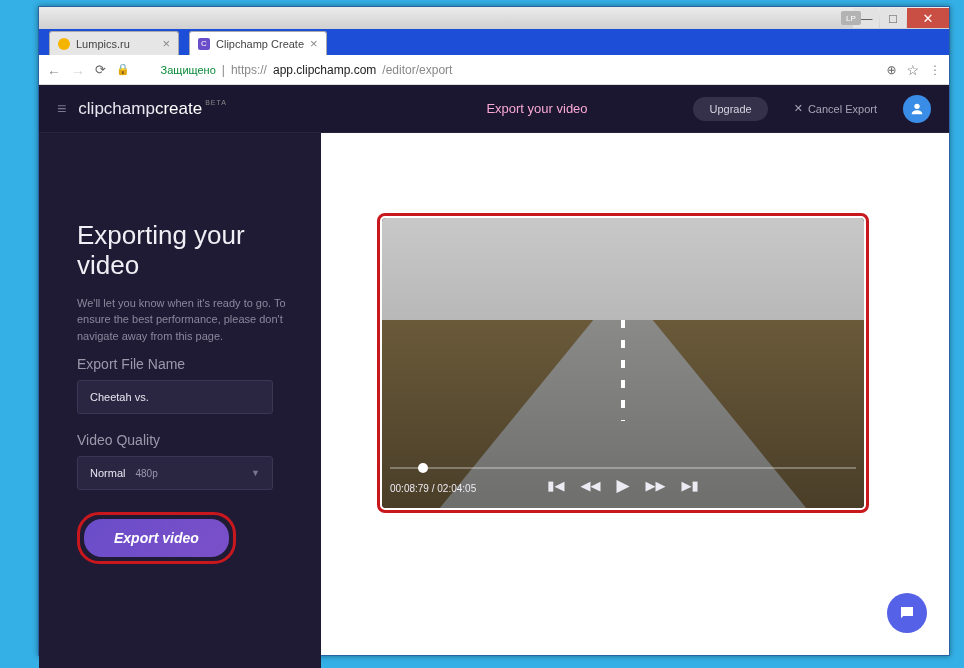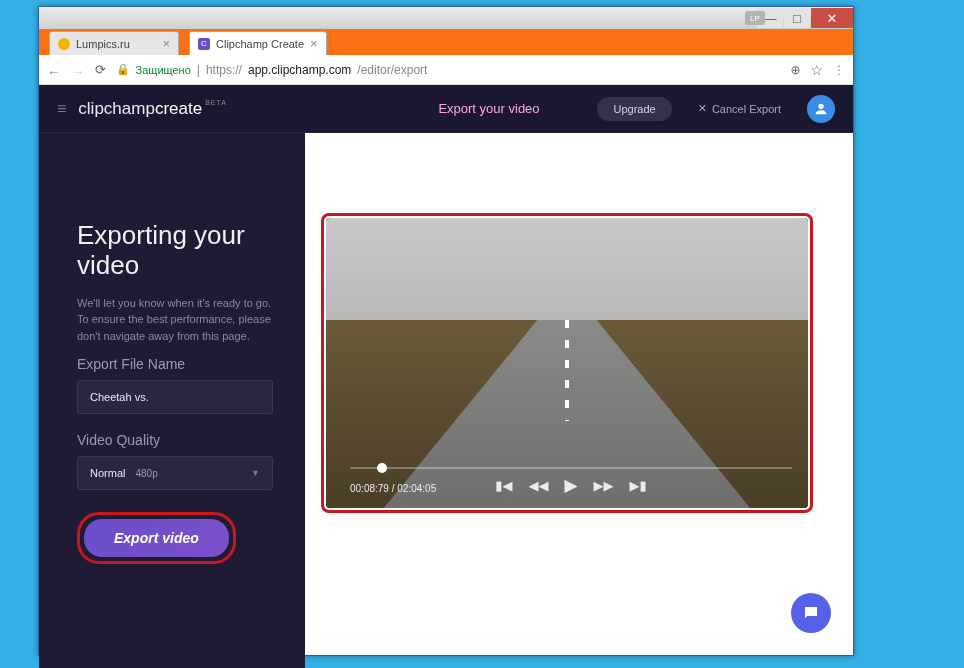--- a/index.html
+++ b/index.html
@@ -1,35 +1,35 @@
 <!DOCTYPE html>
 <html><head>
 <meta charset="utf-8">
 <style>
 * { margin: 0; padding: 0; box-sizing: border-box; font-family: -apple-system, BlinkMacSystemFont, "Segoe UI", Arial, sans-serif; }
 body { width: 964px; height: 668px; background: #34b0e6; overflow: hidden; }
-.window { position: absolute; top: 6px; left: 38px; width: 816px; height: 650px; background: #fff; border: 1px solid #2864a4; box-shadow: 0 0 6px rgba(0,0,0,.4); }
+.window { position: absolute; top: 6px; left: 38px; width: 912px; height: 650px; background: #fff; border: 1px solid #2864a4; box-shadow: 0 0 6px rgba(0,0,0,.4); }
 .titlebar { height: 22px; background: linear-gradient(#ebebeb,#d0d0d0); display: flex; justify-content: flex-end; align-items: center; padding-right: 0; }
 .titlebar .tb-badge { position: absolute; right: 88px; top: 4px; width: 20px; height: 14px; background: #b3b3b3; color: #fff; font-size: 8px; display:flex; align-items:center; justify-content:center; border-radius:2px;}
 .winbtn { width: 26px; height: 20px; display: flex; align-items: center; justify-content: center; font-size: 13px; color: #555; }
 .winbtn.close { background: #c94f44; color: #fff; width: 42px; }
 .winbtn.min, .winbtn.max { background: #e3e3e3; margin-right: 1px; }
-.tabs { height: 26px; background: #f97316; display: flex; align-items: flex-end; padding-left: 10px; }
+.tabs { height: 26px; background: #1d4ed8; display: flex; align-items: flex-end; padding-left: 10px; }
 .tab { height: 24px; background: #fff; border: 1px solid #aaa; border-bottom: none; border-radius: 3px 3px 0 0; display: flex; align-items: center; padding: 0 8px; font-size: 11px; color: #444; margin-right: 10px; gap: 6px; min-width: 130px; position: relative; }
 .tab .favicon { width: 12px; height: 12px; border-radius: 50%; }
 .tab .fv1 { background: #f4b400; }
 .tab .fv2 { background: #6a4dc9; color:#fff; font-size:8px; display:flex; align-items:center; justify-content:center; border-radius:2px; }
 .tab .tclose { margin-left: auto; color: #888; font-size: 13px; }
 .tab.inactive { background: #e6e6e6; }
 .addrbar { height: 30px; background: #fff; border-bottom: 1px solid #ddd; display: flex; align-items: center; padding: 0 8px; gap: 10px; font-size: 12px; color: #555; }
 .navarrows { display: flex; gap: 10px; color: #888; font-size: 14px; }
 .reload { color: #666; font-size: 13px; }
 .urlbox { flex: 1; display: flex; align-items: center; gap: 6px; }
 .lock { color: #0a8a3a; font-size: 11px; }
-.secure { color: #0a8a3a; font-size: 11px; }
+.secure { color: #0a8a3a; font-size: 11px; margin-left: 25px; }
 .urlgray { color: #888; }
 .urldark { color: #222; }
 .vert { color: #888; }
 .appheader { height: 48px; background: #1b1730; border-bottom: 1px solid rgba(255,255,255,.06); display: flex; align-items: center; padding: 0 18px; gap: 12px; position: absolute; top: 78px; left: 0; right: 0; }
 .hamburger { color: #7a7590; font-size: 16px; }
 .logo { color: #fff; font-size: 17px; font-weight: 300; display: flex; align-items: flex-start; }
 .logo .c1 { color: #e8e8f0; }
 .logo .c2 { font-weight: 500; color: #fff; }
 .logo .beta { font-size: 7px; color: #888; margin-left: 3px; letter-spacing: 1px; }
 .hcenter { position: absolute; left: 50%; transform: translateX(-50%); color: #f9a8d4; font-size: 13px; margin-left: 43px; }
@@ -49,21 +49,21 @@
 .exportbtn-wrap { display: inline-block; padding: 4px; border: 3px solid #c9171e; border-radius: 22px; }
 .exportbtn { background: linear-gradient(135deg,#6a4dc9,#7b50c9); color: #fff; font-size: 14px; font-weight: 600; padding: 11px 30px; border-radius: 18px; border: none; font-style: italic; }
 .preview-area { flex: 1; padding: 80px 40px 0 16px; display: flex; justify-content: center; }
 .player-wrap { border: 3px solid #c9171e; border-radius: 8px; padding: 2px; width: 492px; height: 300px; }
 .player { width: 100%; height: 100%; background: #000; border-radius: 4px; position: relative; overflow: hidden; }
 .videoimg { position: absolute; inset: 0; }
 .sky { position: absolute; top: 0; left: 0; right: 0; height: 35%; background: linear-gradient(#c8c8c8,#b8b8b8); }
 .grass { position: absolute; top: 35%; left: 0; right: 0; bottom: 0; background: linear-gradient(#6a5a3a,#4a3e28); }
 .road { position: absolute; top: 35%; left: 12%; right: 12%; bottom: 0; background: linear-gradient(#8a8a88 0%, #6e6e6c 100%); clip-path: polygon(42% 0, 58% 0, 100% 100%, 0 100%); }
 .laneline { position: absolute; top: 35%; left: 49.5%; width: 1%; bottom: 30%; background: repeating-linear-gradient(#fff 0 8px, transparent 8px 20px); }
-.controls { position: absolute; left: 8px; right: 0; bottom: 0; padding: 10px 16px 14px; }
+.controls { position: absolute; left: 0; right: 0; bottom: 0; padding: 10px 8px 14px; }
 .progress { height: 2px; background: rgba(255,255,255,.3); position: relative; margin-bottom: 14px; }
 .progress .knob { position: absolute; left: 6%; top: -4px; width: 10px; height: 10px; background: #fff; border-radius: 50%; }
 .ctrlrow { display: flex; align-items: center; gap: 10px; }
 .timetext { color: #eceaf2; font-size: 10px; }
 .ctrlbtns { display: flex; gap: 16px; position:absolute; left:50%; bottom:12px; transform:translateX(-50%); color: #eceaf2; font-size: 13px; align-items:center; }
 .ctrlbtns .play { font-size: 17px; }
 .chatbubble { position: absolute; right: 22px; bottom: 22px; width: 40px; height: 40px; background: #5561e6; border-radius: 50%; display: flex; align-items: center; justify-content: center; }
 .chatbubble svg { width: 18px; height: 18px; }
 </style>
 </head>

